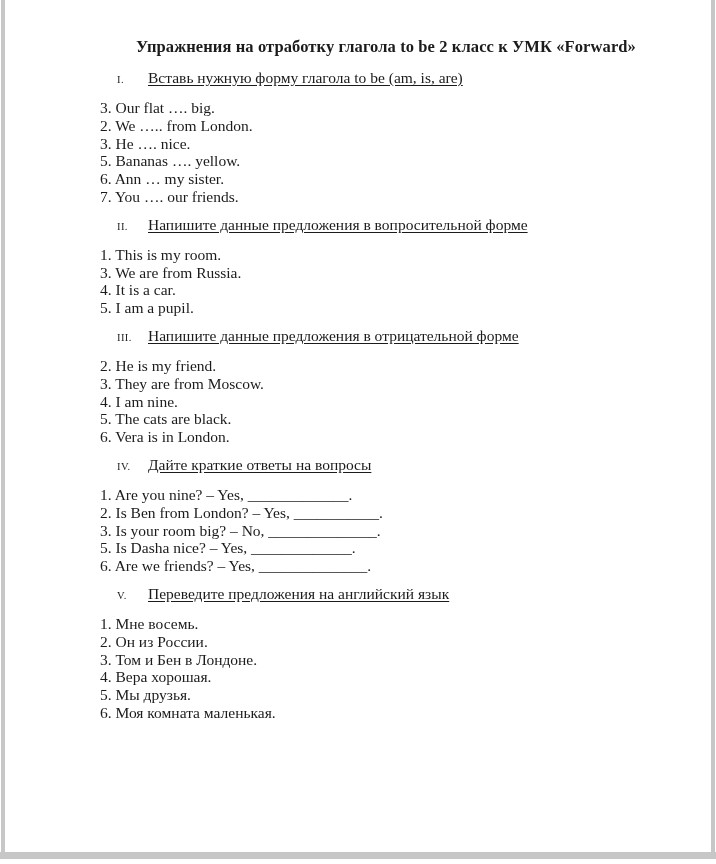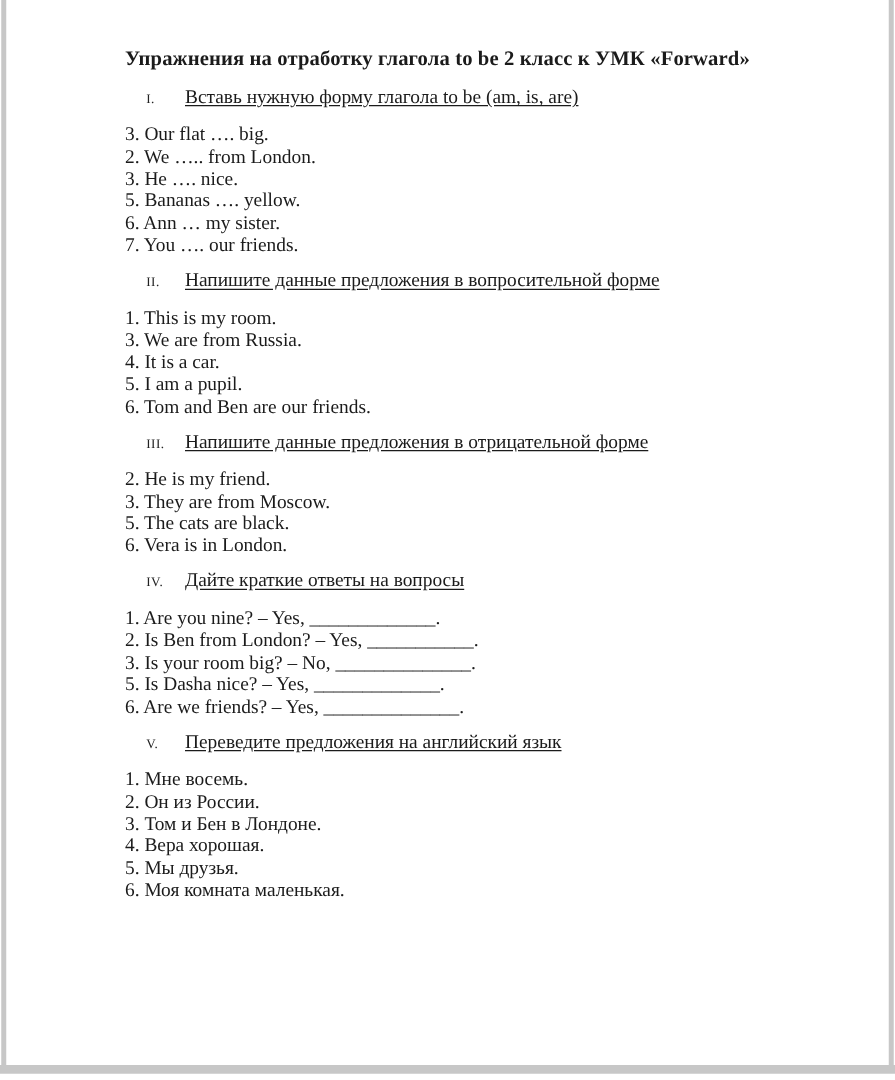--- a/index.html
+++ b/index.html
@@ -12,20 +12,21 @@
     color: #1b1b1b;
   }
   .edge-left  { position: absolute; left: 1px;  top: 0; width: 4px; height: 858px; background: #c7c7c7; }
   .edge-right { position: absolute; right: 1px; top: 0; width: 4px; height: 858px; background: #c7c7c7; }
   .edge-bottom{ position: absolute; left: 0; top: 852px; width: 716px; height: 7px; background: #c7c7c7; }
 
   .content { position: absolute; left: 100px; top: 0; width: 572px; }
 
   .doc-title {
     margin-top: 37px;
+    text-align: center;
     font-weight: bold;
     font-size: 16.5px;
     line-height: 20px;
     letter-spacing: 0.1px;
   }
 
   .section-header {
     margin: 10px 0;
     font-size: 15.5px;
     line-height: 18px;
@@ -70,28 +71,28 @@
           <div class="line">7. You …. our friends.</div>
         </div>
       </div>
       <div class="section">
         <div class="section-header"><span class="roman">II.</span><span class="hdr-title">Напишите данные предложения в вопросительной форме</span></div>
         <div class="items">
           <div class="line">1. This is my room.</div>
           <div class="line">3. We are from Russia.</div>
           <div class="line">4. It is a car.</div>
           <div class="line">5. I am a pupil.</div>
-          <div class="line">6. Tom and Ben are our friends.</div>
         </div>
       </div>
       <div class="section">
         <div class="section-header"><span class="roman">III.</span><span class="hdr-title">Напишите данные предложения в отрицательной форме</span></div>
         <div class="items">
           <div class="line">2. He is my friend.</div>
           <div class="line">3. They are from Moscow.</div>
+          <div class="line">4. I am nine.</div>
           <div class="line">5. The cats are black.</div>
           <div class="line">6. Vera is in London.</div>
         </div>
       </div>
       <div class="section">
         <div class="section-header"><span class="roman">IV.</span><span class="hdr-title">Дайте краткие ответы на вопросы</span></div>
         <div class="items">
           <div class="line">1. Are you nine? – Yes, _____________.</div>
           <div class="line">2. Is Ben from London? – Yes, ___________.</div>
           <div class="line">3. Is your room big? – No, ______________.</div>

